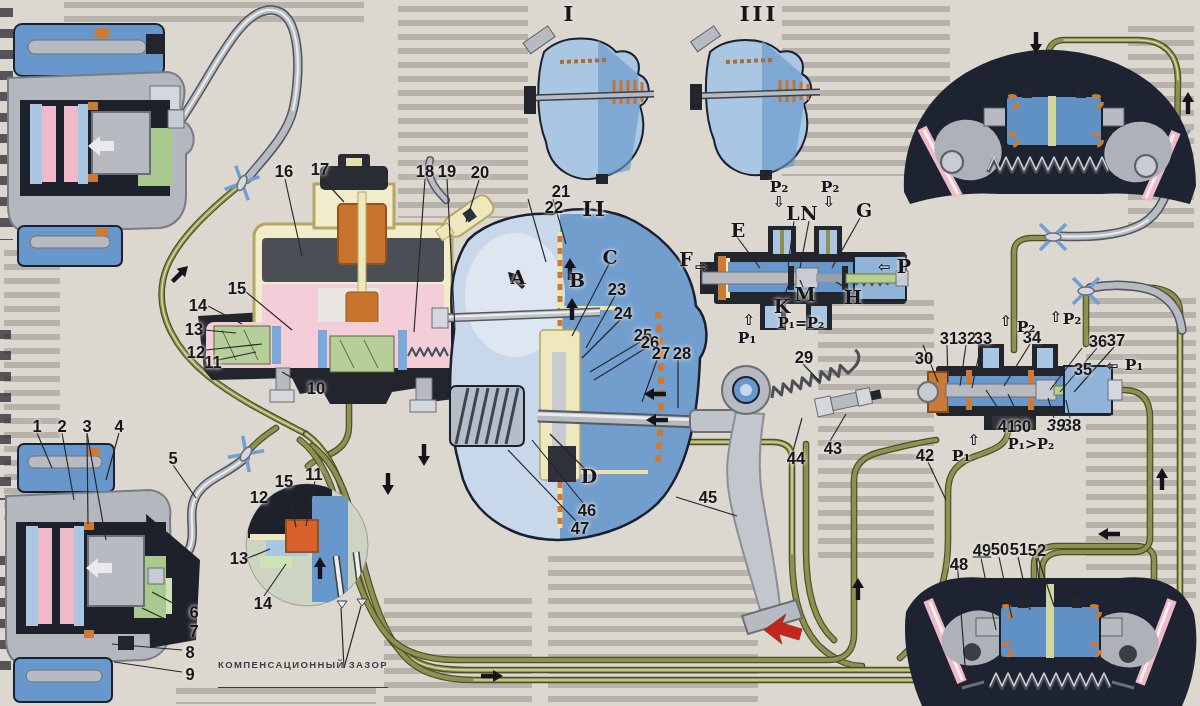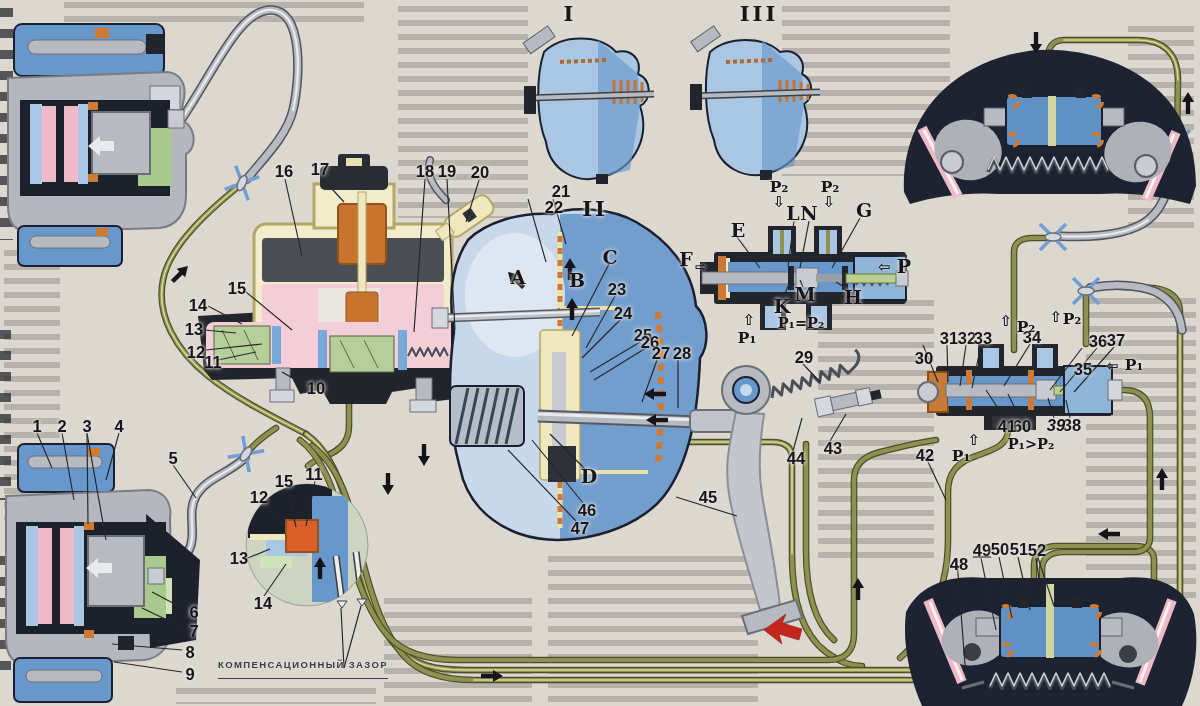--- a/index.html
+++ b/index.html
@@ -11,21 +11,21 @@
   .callout{position:absolute;transform:translate(-50%,-50%);color:#15151b;white-space:nowrap;
            text-shadow:0 0 3px #e6e2da,0 0 5px #e6e2da;z-index:5;}
   .num{font:700 16.5px "Liberation Sans",sans-serif;}
   .letter{font:700 19px "DejaVu Serif",serif;}
   .pressure{font:700 15.5px "DejaVu Serif",serif;}
   .eq{font:700 14.5px "DejaVu Serif",serif;}
   .sec{font:700 21px "DejaVu Serif",serif;letter-spacing:3px;}
   .holarrow{position:absolute;transform:translate(-50%,-50%);font:700 15px "DejaVu Sans",sans-serif;
             color:#1a1a20;text-shadow:0 0 2px #fff;z-index:5;}
   .caption{position:absolute;font:600 9.5px "Liberation Sans",sans-serif;letter-spacing:1.4px;color:#3a3a40;
-           border-bottom:1px solid #3a3a40;padding-bottom:8px;text-shadow:0 0 2px #e6e2da;z-index:5;}
+           border-bottom:1px solid #3a3a40;padding-bottom:17px;text-shadow:0 0 2px #e6e2da;z-index:5;}
   
   .pc{fill:none;stroke:#4c4f28;stroke-width:6.6;stroke-linecap:round;stroke-linejoin:round}
   .pm{fill:none;stroke:var(--olive,#8f9150);stroke-width:4.2;stroke-linecap:round;stroke-linejoin:round}
   .ph{fill:none;stroke:#d6d89c;stroke-width:1.6;stroke-linecap:round;stroke-linejoin:round}
   .hc{fill:none;stroke:#50545c;stroke-width:9.5;stroke-linecap:round}
   .hm{fill:none;stroke:#b7bac0;stroke-width:6.5;stroke-linecap:round}
   .hh{fill:none;stroke:#e9ebed;stroke-width:2.2;stroke-linecap:round}
   .ldr{stroke:#26262b;stroke-width:1.15}
   .spr{fill:none;stroke:#4a4e56;stroke-width:4;stroke-linejoin:round}
   .sprh{fill:none;stroke:#d0d4d9;stroke-width:1.5;stroke-linejoin:round}

